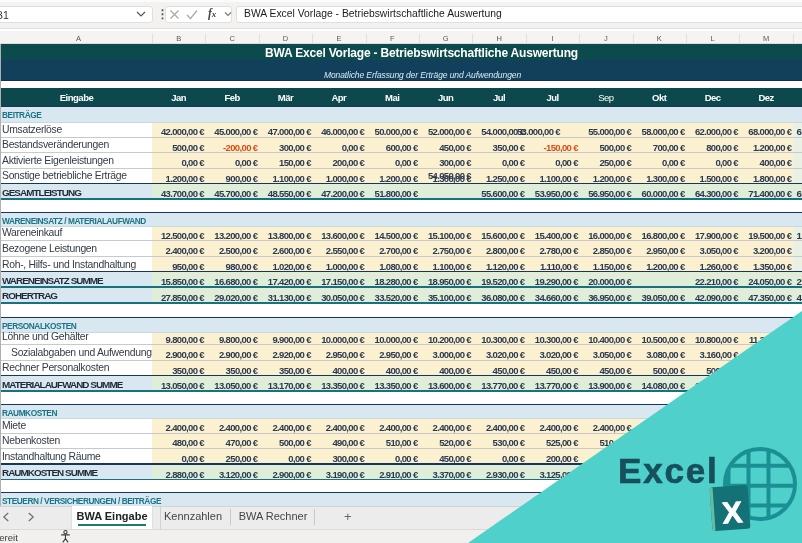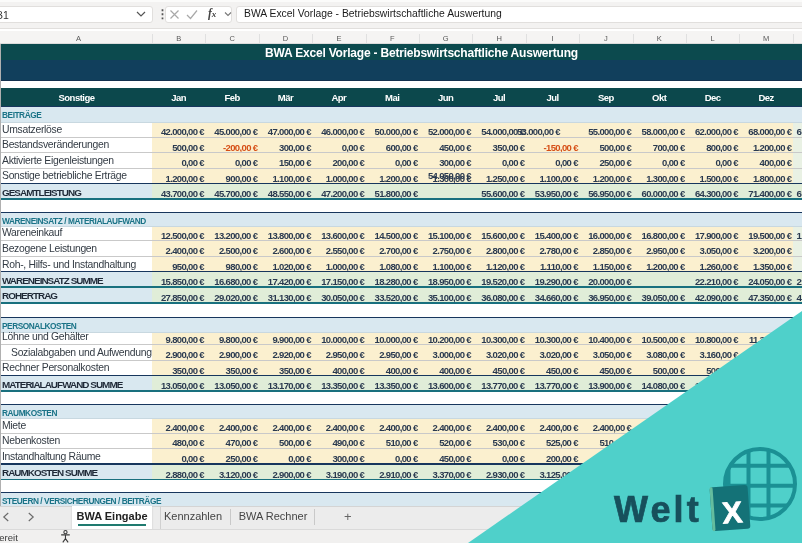--- a/index.html
+++ b/index.html
@@ -49,31 +49,32 @@
     <div class="abs" style="left:579.2px;top:34px;width:1px;height:8.5px;background:#e0e0e0"></div>
     <div class="abs" style="left:632.6px;top:34px;width:1px;height:8.5px;background:#e0e0e0"></div>
     <div class="abs" style="left:686.0px;top:34px;width:1px;height:8.5px;background:#e0e0e0"></div>
     <div class="abs" style="left:739.4px;top:34px;width:1px;height:8.5px;background:#e0e0e0"></div>
     <div class="abs" style="left:792.8px;top:34px;width:1px;height:8.5px;background:#e0e0e0"></div>
     <div class="abs" style="left:0;top:44px;width:1px;height:462px;background:#b0b0b0"></div>
     <div class="abs" style="left:1px;top:44px;width:801px;height:16.4px;background:#0C4A4E"></div>
     <div class="abs" style="left:1px;top:60.4px;width:801px;height:19.3px;background:#113F5C"></div>
     <div class="abs" style="left:1px;top:79.7px;width:801px;height:1.5px;background:#14304E"></div>
     <div class="abs" style="left:41px;top:45.8px;width:761px;text-align:center;font-size:12px;font-weight:700;color:#fff;letter-spacing:-0.2px">BWA Excel Vorlage - Betriebswirtschaftliche Auswertung</div>
+    <div class="abs" style="left:42px;top:70px;width:761px;text-align:center;font-size:8.5px;font-style:italic;color:#dcecf0;letter-spacing:-0.1px">Monatliche Erfassung der Erträge und Aufwendungen</div>
     <div class="abs" style="left:1px;top:87.6px;width:801px;height:18.4px;background:#0C484C"></div>
-    <div class="abs" style="left:1.0px;top:91.9px;width:151.0px;text-align:center;font-size:9.5px;font-weight:700;color:#fff;letter-spacing:-0.5px">Sonstige</div>
+    <div class="abs" style="left:1.0px;top:91.9px;width:151.0px;text-align:center;font-size:9.5px;font-weight:700;color:#fff;letter-spacing:-0.5px">Eingabe</div>
     <div class="abs" style="left:152.0px;top:91.9px;width:53.4px;text-align:center;font-size:9.5px;font-weight:700;color:#fff;letter-spacing:-0.5px">Jan</div>
     <div class="abs" style="left:205.4px;top:91.9px;width:53.4px;text-align:center;font-size:9.5px;font-weight:700;color:#fff;letter-spacing:-0.5px">Feb</div>
     <div class="abs" style="left:258.8px;top:91.9px;width:53.4px;text-align:center;font-size:9.5px;font-weight:700;color:#fff;letter-spacing:-0.5px">Mär</div>
     <div class="abs" style="left:312.2px;top:91.9px;width:53.4px;text-align:center;font-size:9.5px;font-weight:700;color:#fff;letter-spacing:-0.5px">Apr</div>
     <div class="abs" style="left:365.6px;top:91.9px;width:53.4px;text-align:center;font-size:9.5px;font-weight:700;color:#fff;letter-spacing:-0.5px">Mai</div>
     <div class="abs" style="left:419.0px;top:91.9px;width:53.4px;text-align:center;font-size:9.5px;font-weight:700;color:#fff;letter-spacing:-0.5px">Jun</div>
     <div class="abs" style="left:472.4px;top:91.9px;width:53.4px;text-align:center;font-size:9.5px;font-weight:700;color:#fff;letter-spacing:-0.5px">Jul</div>
     <div class="abs" style="left:525.8px;top:91.9px;width:53.4px;text-align:center;font-size:9.5px;font-weight:700;color:#fff;letter-spacing:-0.5px">Jul</div>
-    <div class="abs" style="left:579.2px;top:91.9px;width:53.4px;text-align:center;font-size:9.5px;font-weight:700;color:#fff;letter-spacing:-0.5px">Sep</div>
+    <div class="abs" style="left:579.2px;top:91.9px;width:53.4px;text-align:center;font-size:9.5px;font-weight:400;color:#fff;letter-spacing:-0.5px">Sep</div>
     <div class="abs" style="left:632.6px;top:91.9px;width:53.4px;text-align:center;font-size:9.5px;font-weight:700;color:#fff;letter-spacing:-0.5px">Okt</div>
     <div class="abs" style="left:686.0px;top:91.9px;width:53.4px;text-align:center;font-size:9.5px;font-weight:700;color:#fff;letter-spacing:-0.5px">Dec</div>
     <div class="abs" style="left:739.4px;top:91.9px;width:53.4px;text-align:center;font-size:9.5px;font-weight:700;color:#fff;letter-spacing:-0.5px">Dez</div>
     <div class="abs" style="left:1px;top:106px;width:801px;height:16.6px;background:#D9E8F0;border-top:1.8px solid #17365D;border-bottom:1px solid #c8d8e0"></div>
     <div class="abs" style="left:2px;top:110.3px;font-size:8.3px;font-weight:700;color:#1A7387;letter-spacing:-0.45px">BEITRÄGE</div>
     <div class="abs" style="left:1.0px;top:122.6px;width:151.0px;height:14.95px;background:#fff"></div>
     <div class="lblc" style="left:1.0px;top:123.7px;width:151.0px">Umsatzerlöse</div>
     <div class="abs" style="left:152.0px;top:122.6px;width:53.4px;height:14.95px;background:#FBF0CF"></div>
     <div class="cell" style="left:152.0px;top:125.9px;width:53.4px;color:#2A3A50">42.000,00&nbsp;€</div>
     <div class="abs" style="left:205.4px;top:122.6px;width:53.4px;height:14.95px;background:#FBF0CF"></div>
@@ -612,21 +613,21 @@
     <div class="abs" style="left:344px;top:509px;font-size:13px;color:#666">+</div>
     <div class="abs" style="left:0;top:528.5px;width:802px;height:14.5px;background:#f1f0ef;border-top:1px solid #dadada"></div>
     <div class="abs" style="left:-7px;top:532px;font-size:9.5px;color:#3a3a3a">Bereit</div>
     <svg class="abs" style="left:59px;top:529.5px" width="14" height="13" viewBox="0 0 13 12">
       <circle cx="6" cy="2" r="1.5" fill="none" stroke="#3a3a3a" stroke-width="1"></circle>
       <path d="M2 4.5 L10 4.5 M6 4.5 L6 8 M6 8 L3.5 11.5 M6 8 L8.5 11.5" stroke="#3a3a3a" stroke-width="1" fill="none"></path>
     </svg>
     <svg class="abs" style="left:0;top:0;z-index:50" width="802" height="543" viewBox="0 0 802 543">
       <polygon points="802,311 468,543 802,543" fill="#4FD0CA"></polygon>
     </svg>
-    <div class="abs" style="left:614px;top:489px;z-index:51;font-size:36px;font-weight:700;color:#17505C;letter-spacing:3.1px;-webkit-text-stroke:0.7px #17505C">Welt</div>
+    <div class="abs" style="left:618px;top:451px;z-index:51;font-size:35px;font-weight:700;color:#17505C;letter-spacing:1.8px;-webkit-text-stroke:0.7px #17505C">Excel</div>
     <svg class="abs" style="left:720px;top:444px;z-index:51" width="82" height="82" viewBox="0 0 82 82">
       <defs>
         <clipPath id="gc">
           <circle cx="40" cy="40" r="35"></circle>
         </clipPath>
       </defs>
       <circle cx="40" cy="40" r="35" fill="none" stroke="#1B9094" stroke-width="4"></circle>
       <g clip-path="url(#gc)" stroke="#1B9094" stroke-width="4">
         <line x1="8.5" y1="0" x2="8.5" y2="82"></line>
         <line x1="28.5" y1="0" x2="28.5" y2="82"></line>

